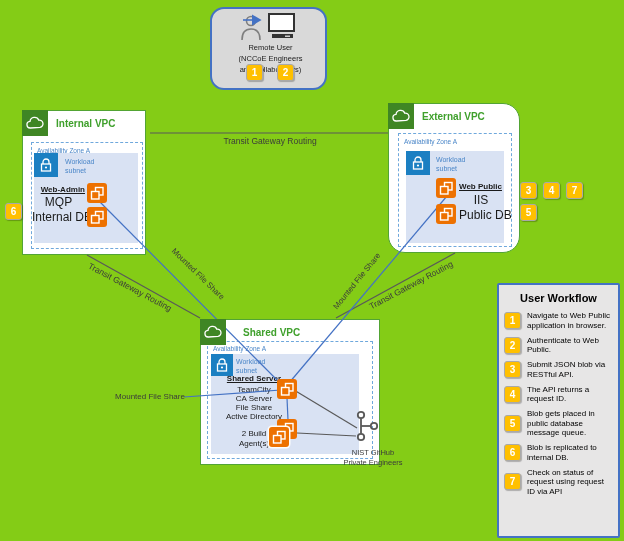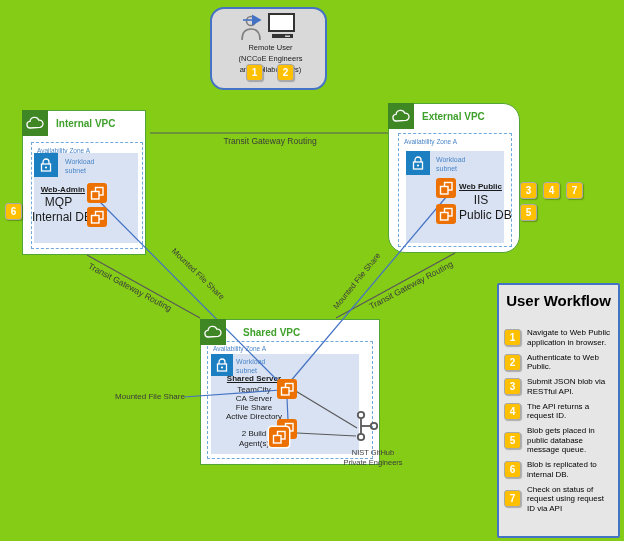--- a/index.html
+++ b/index.html
@@ -51,21 +51,21 @@
     transform:translate(-50%,-50%); transform-origin:center; z-index:4;
   }
   
   .gh-text { position:absolute; font-size:7.5px; text-align:center; color:#3b3b3b; white-space:nowrap; }
   
   .workflow {
     position:absolute; left:497px; top:283px; width:123px; height:255px;
     background:#E7E6E6; border:2px solid #4472C4; border-radius:2px; box-sizing:border-box;
     padding:7px 5px 4px 5px; z-index:2;
   }
-  .wf-title { text-align:center; font-weight:bold; font-size:15px; margin-bottom:19px; color:#000; }
+  .wf-title { text-align:center; font-weight:bold; font-size:11px; margin-bottom:7px; color:#000; }
   .wf-step { display:flex; gap:6px; align-items:center; margin-bottom:5.5px; }
   .wf-badge {
     flex:0 0 17px; width:17px; height:17px; background:#FFC000;
     border:1px solid #A9A9A9; border-radius:3px; box-sizing:border-box;
     color:#fff; font-weight:bold; font-size:10px; line-height:15px; text-align:center;
     box-shadow:1px 1px 1px rgba(0,0,0,.25);
   }
   .wf-text { font-size:8px; line-height:9.5px; color:#000; }
   
   .lines { position:absolute; left:0; top:0; z-index:3; pointer-events:none; }

